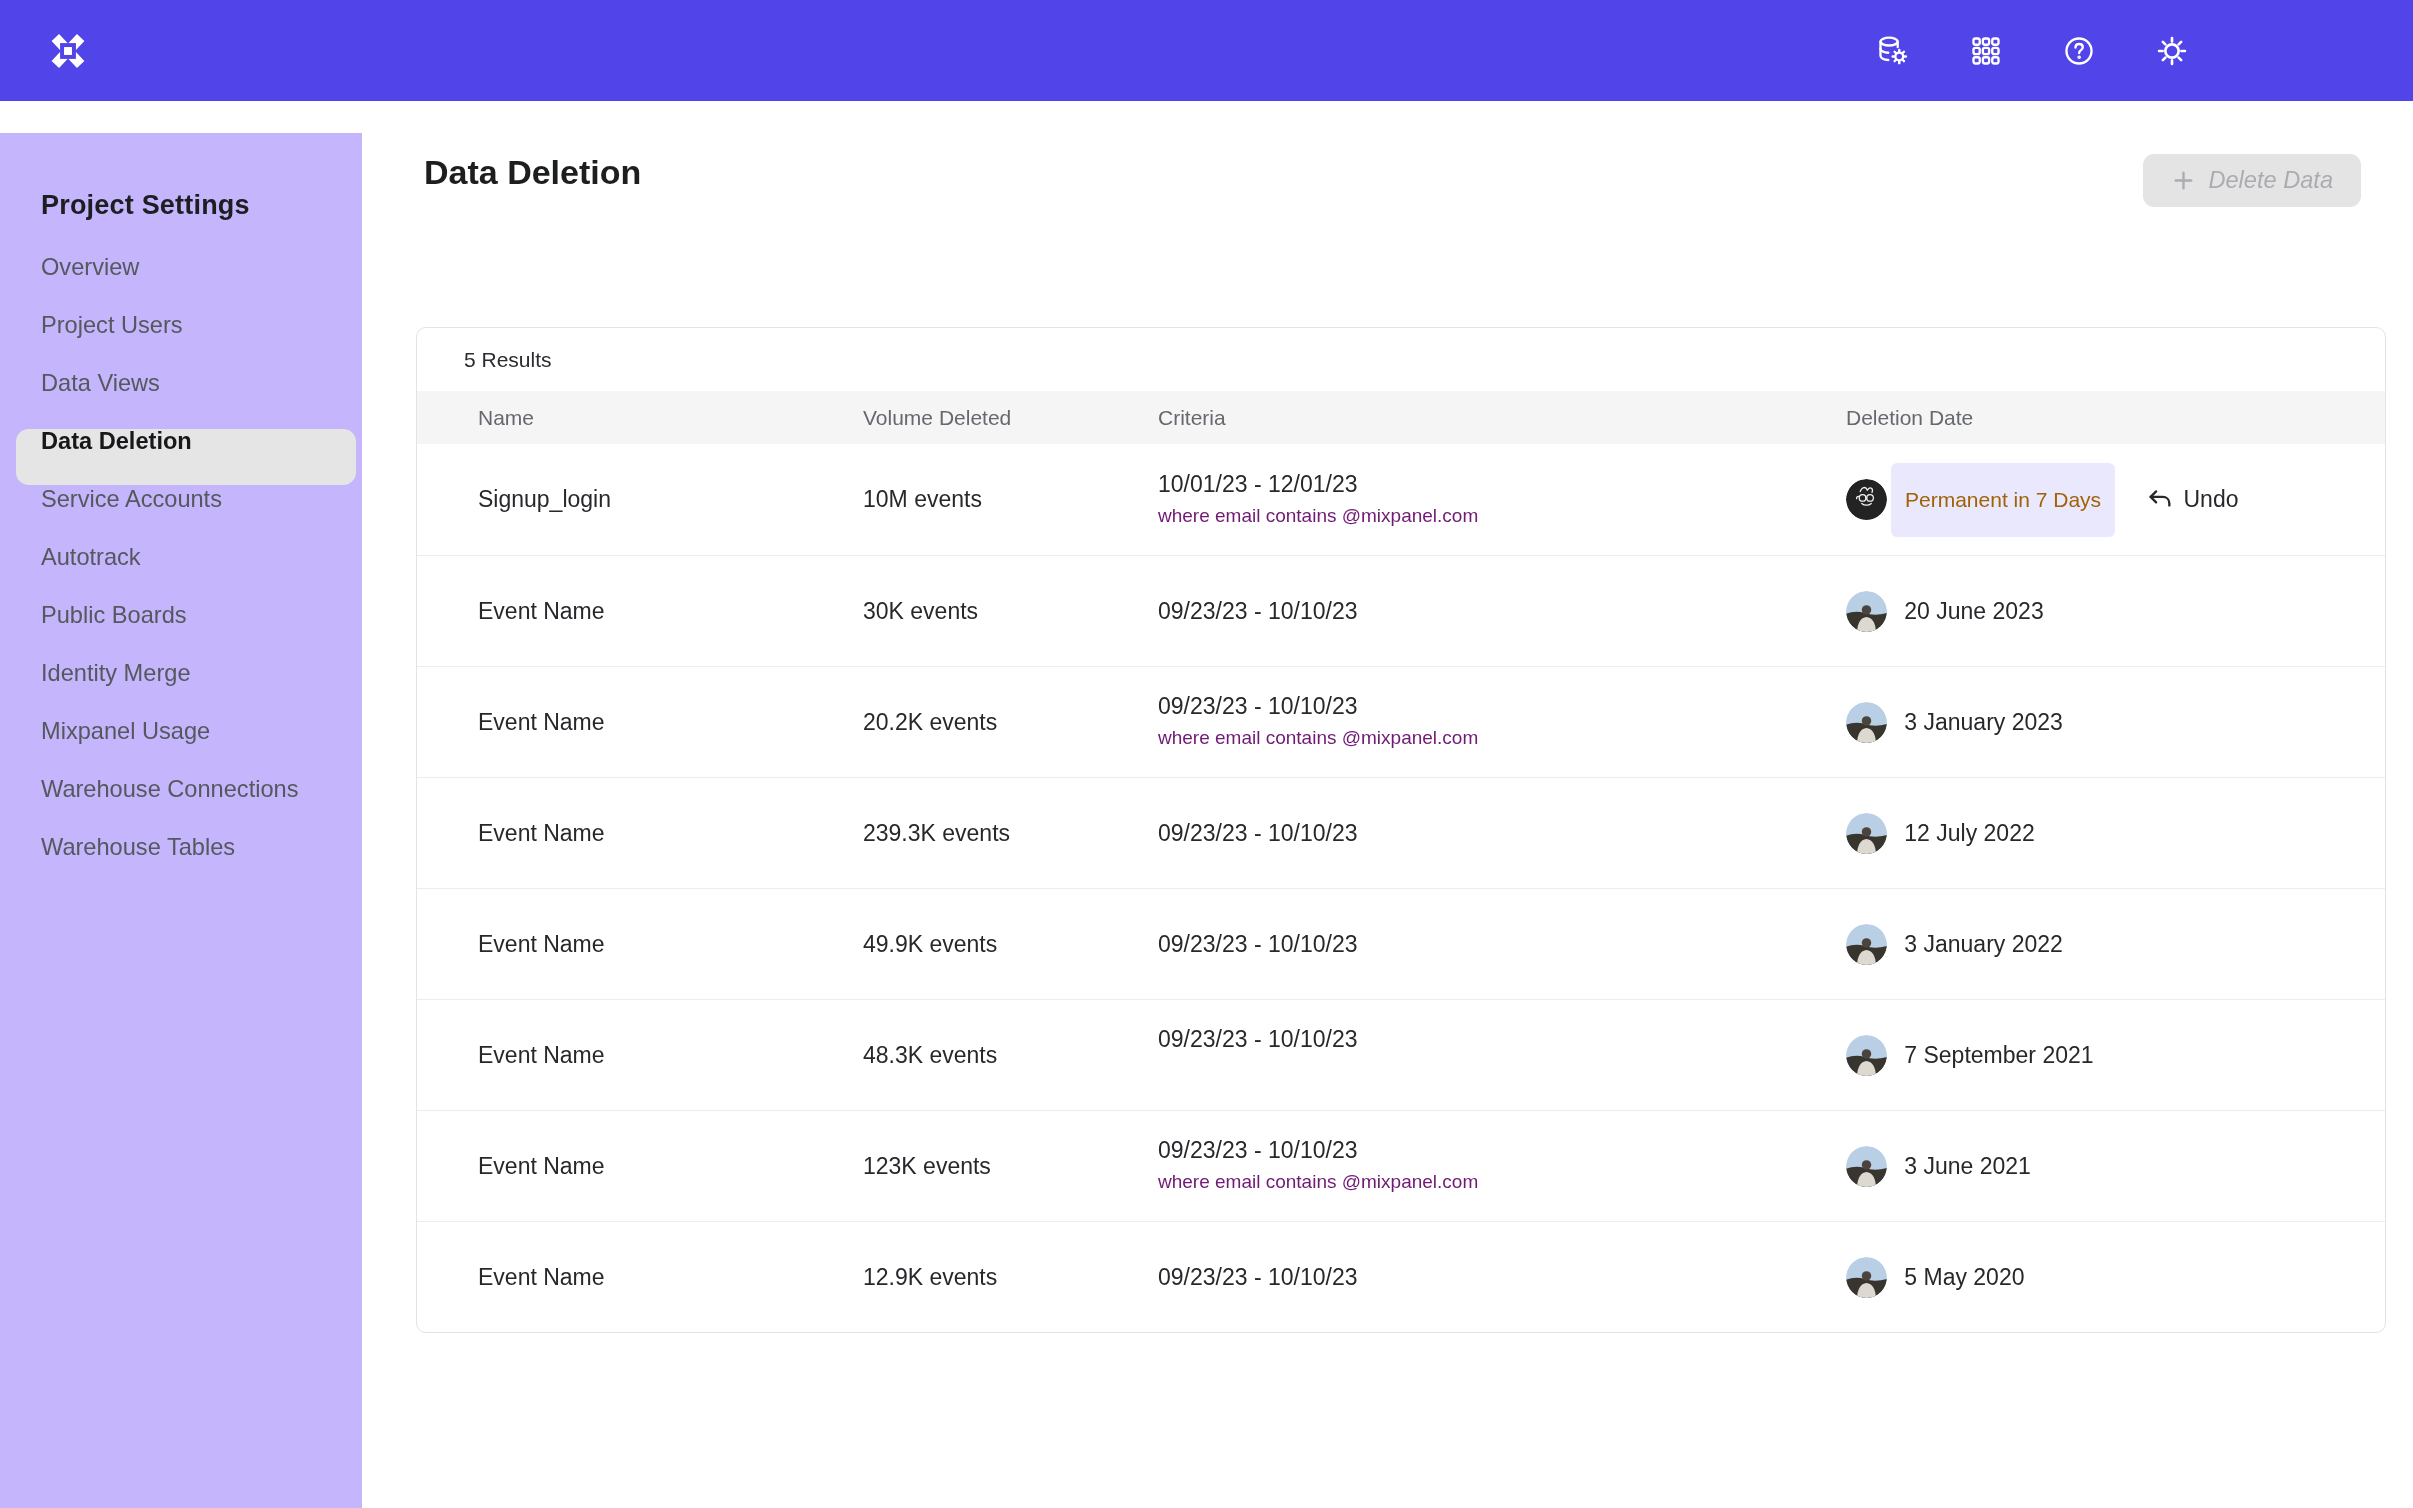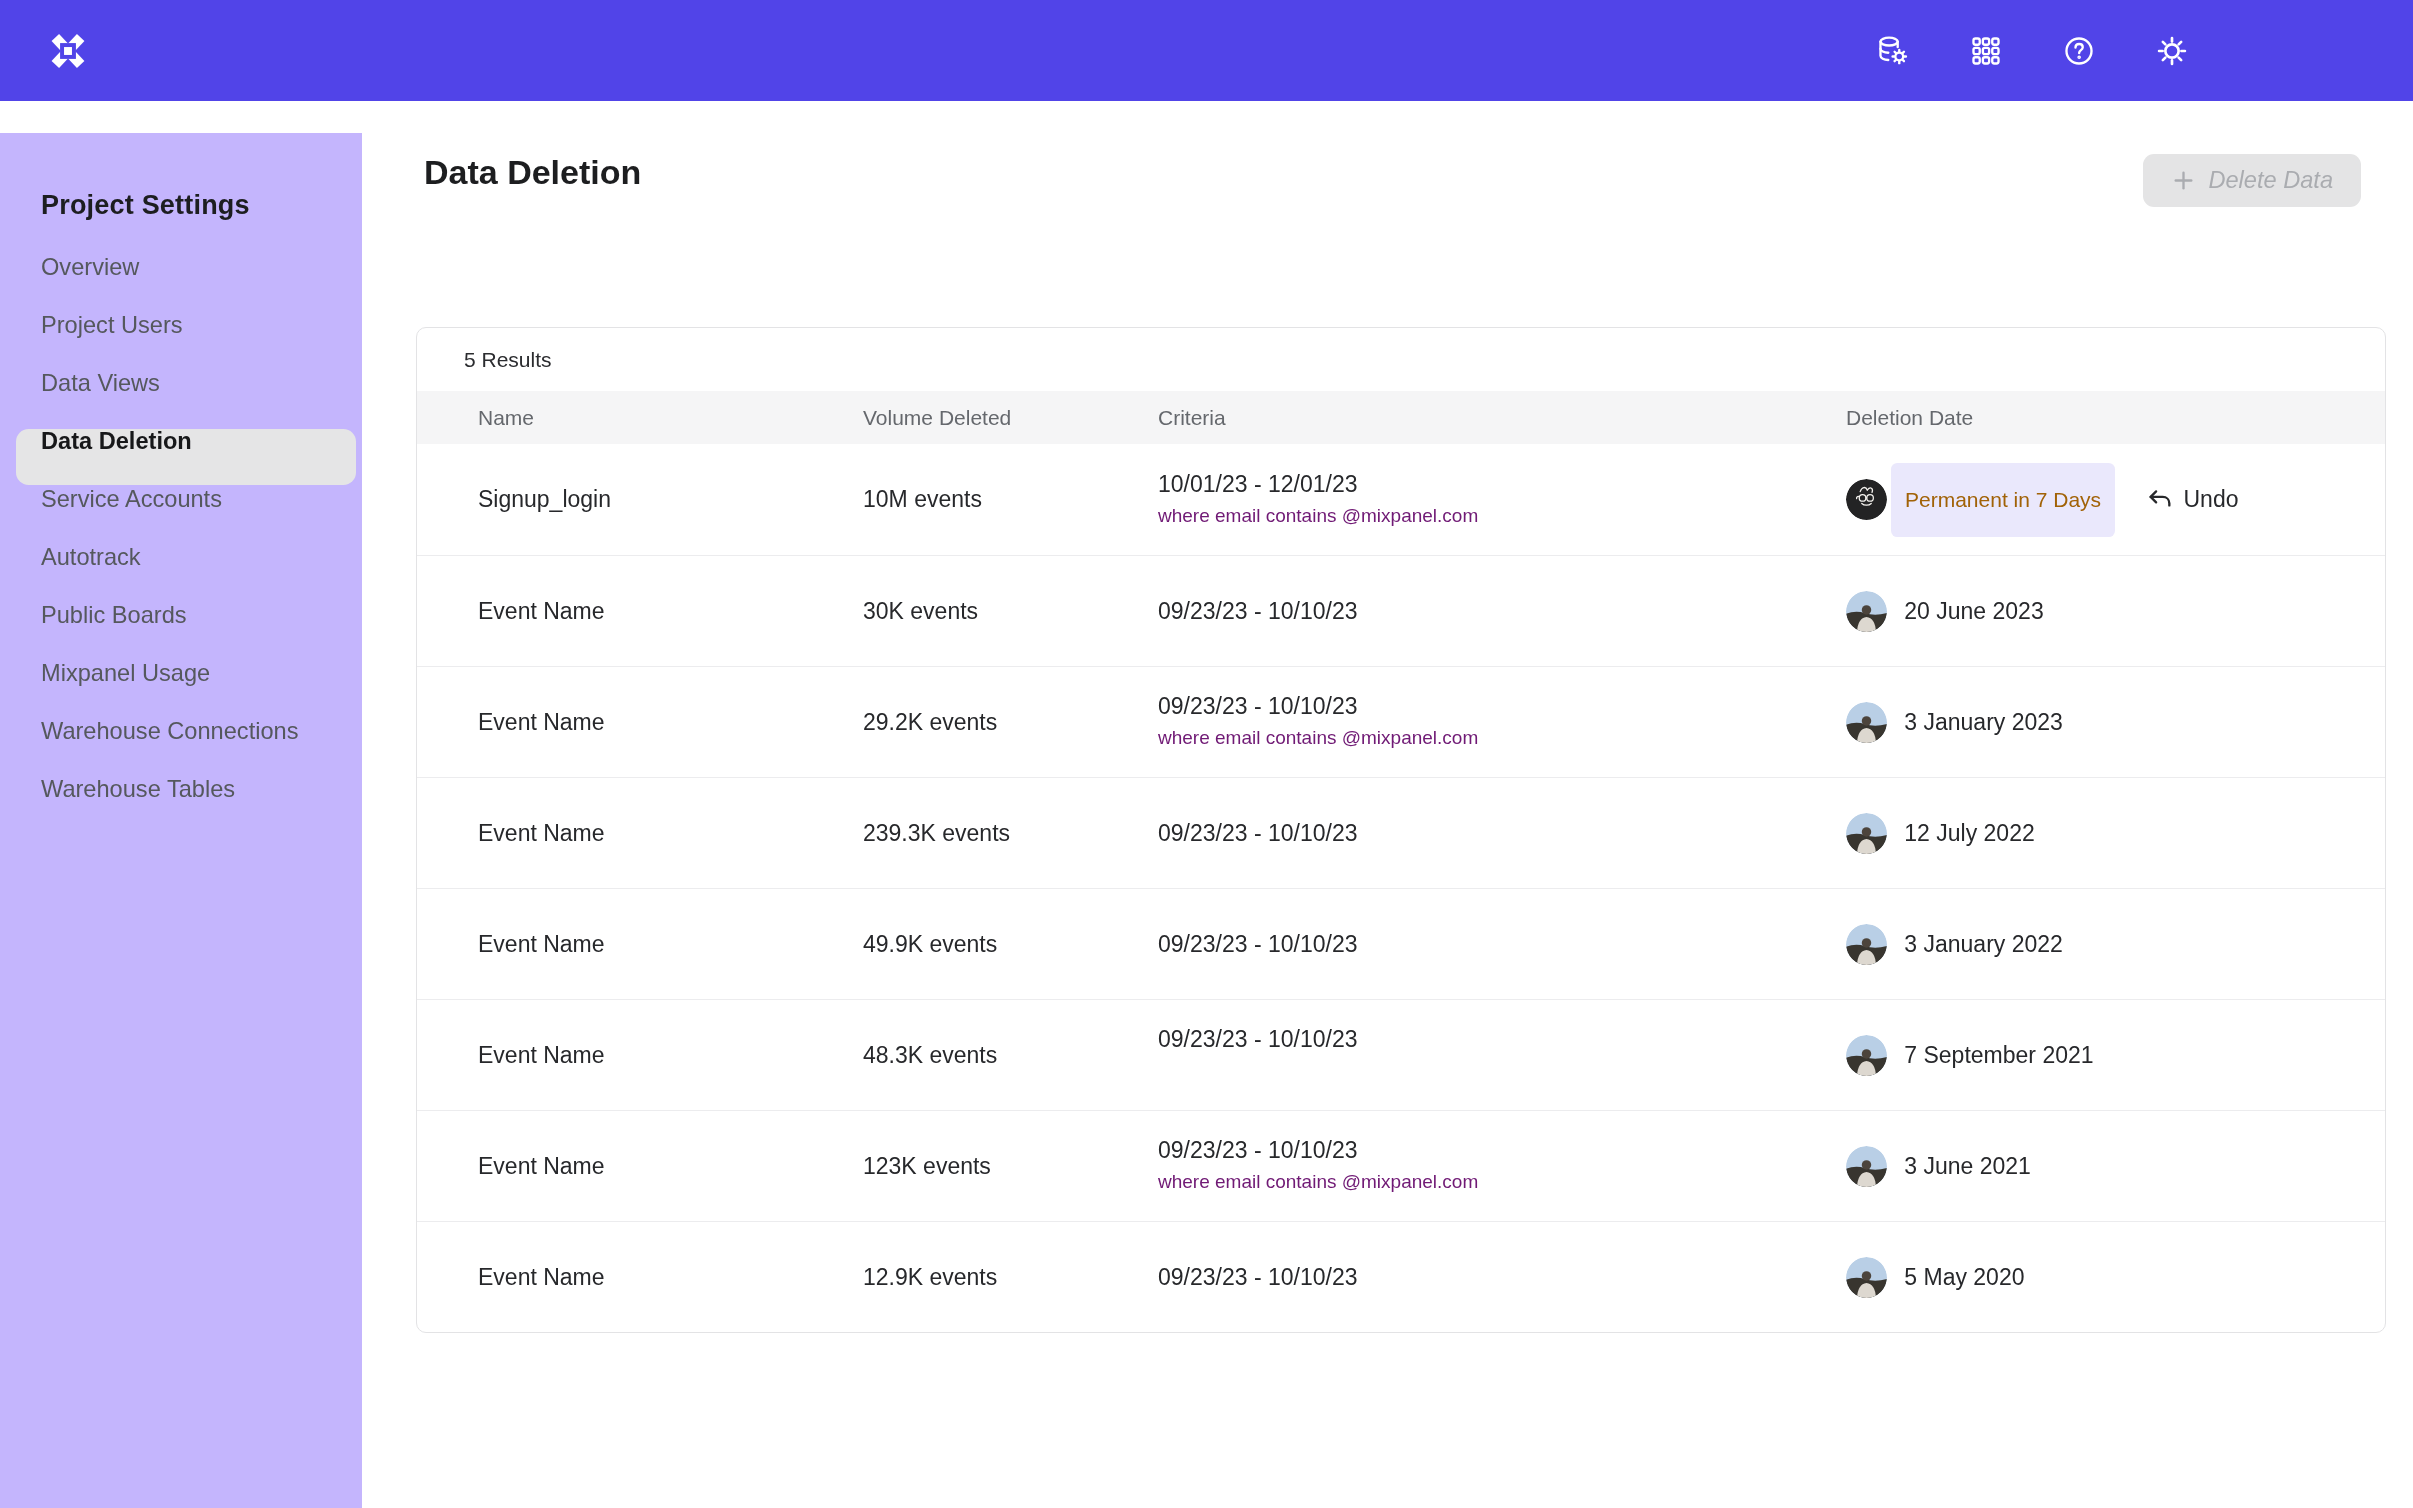--- a/index.html
+++ b/index.html
@@ -164,20 +164,24 @@
       <div class="side-item">
           <span class="pill"></span>
           <span class="lbl">Autotrack</span>
         </div>
       <div class="side-item">
           <span class="pill"></span>
           <span class="lbl">Public Boards</span>
         </div>
       <div class="side-item">
           <span class="pill"></span>
+          <span class="lbl">Identity Merge</span>
+        </div>
+      <div class="side-item">
+          <span class="pill"></span>
           <span class="lbl">Mixpanel Usage</span>
         </div>
       <div class="side-item">
           <span class="pill"></span>
           <span class="lbl">Warehouse Connections</span>
         </div>
       <div class="side-item">
           <span class="pill"></span>
           <span class="lbl">Warehouse Tables</span>
         </div>
@@ -260,21 +264,21 @@
                 <circle cx="26" cy="24" r="6" fill="#4c443c"></circle>
                 </g>
               </svg>
           </span>
           <span class="del-date">20 June 2023</span>
         </div>
       </div>
 
       <div class="trow">
         <div class="cell-name">Event Name</div>
-        <div class="cell-vol">29.2K events</div>
+        <div class="cell-vol">20.2K events</div>
         <div class="cell-crit">
           <div class="crit-range">09/23/23 - 10/10/23</div>
           <div class="crit-sub">where email contains @mixpanel.com</div>
         </div>
         <div class="cell-del">
           <span class="avatar">
             <svg viewBox="0 0 52 52">
                 <defs>
                   <clipPath id="c2">
                     <circle cx="26" cy="26" r="26"></circle>

